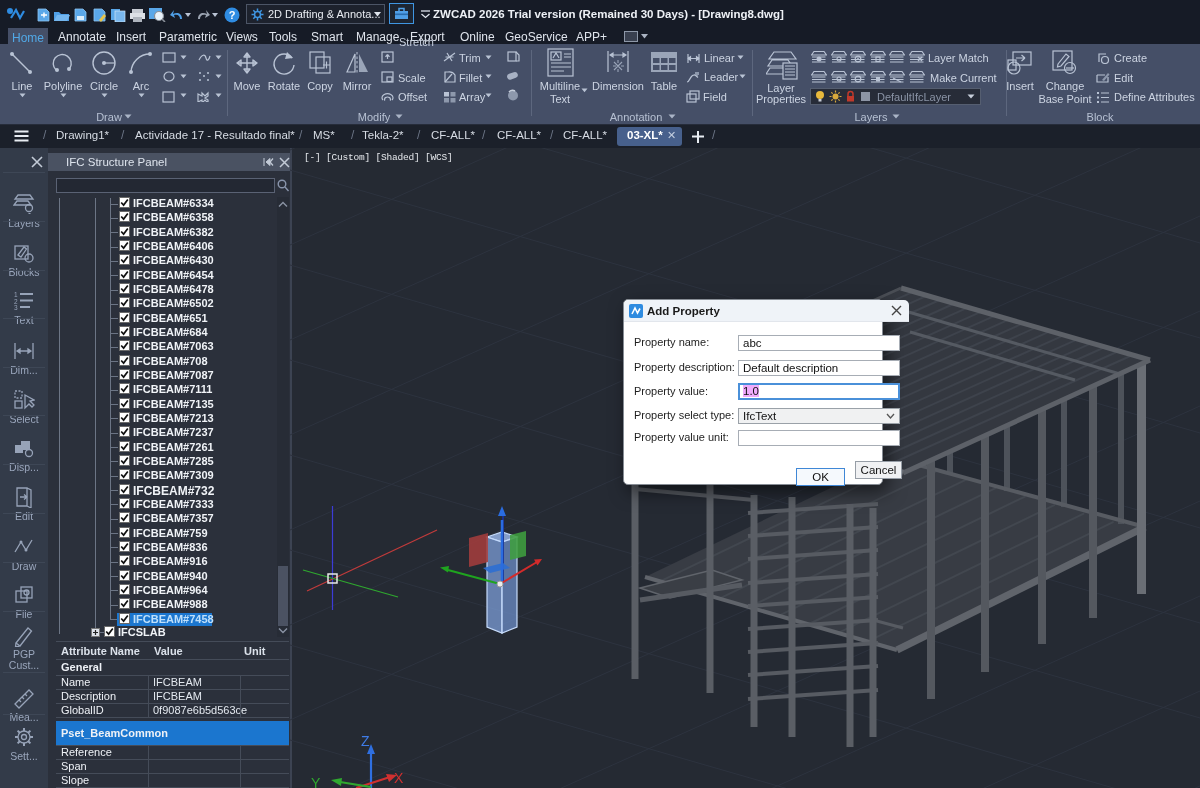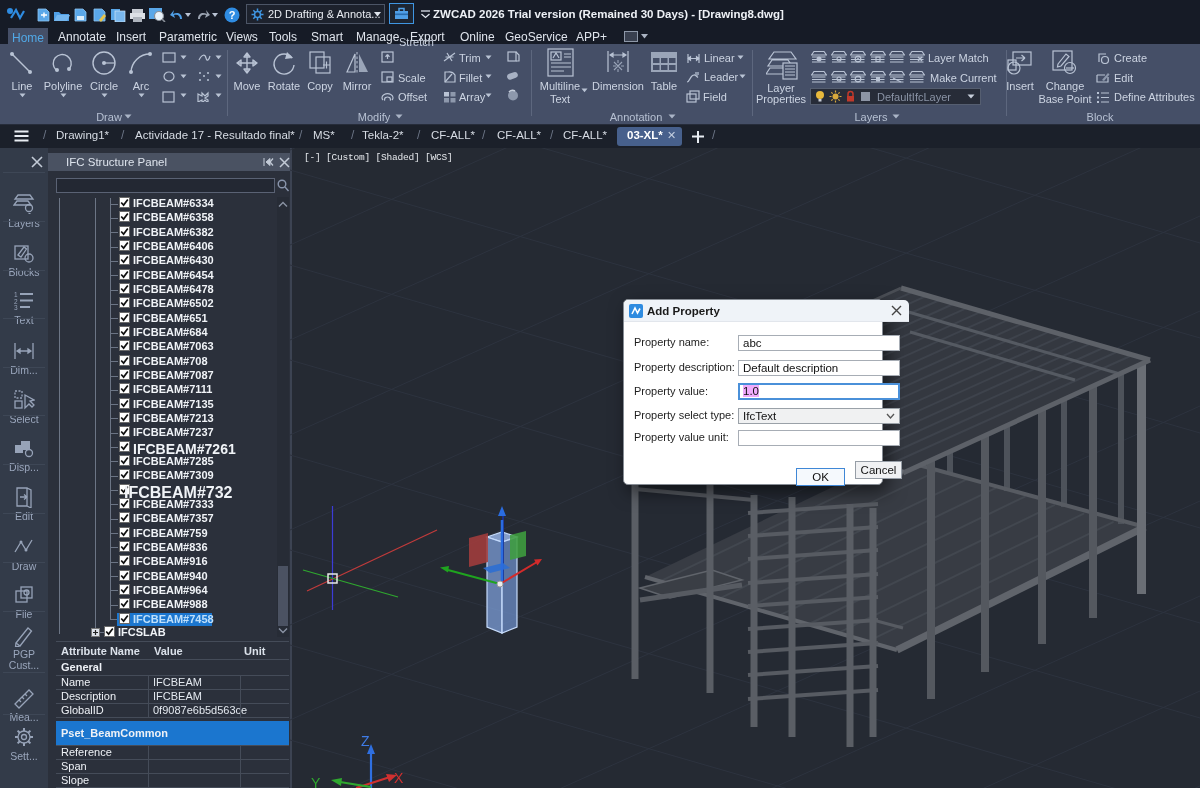--- a/index.html
+++ b/index.html
@@ -679,39 +679,39 @@
     <svg class="abs" style="left:119px;top:426px" width="11" height="11" viewBox="0 0 11 11">
       <rect x="0.5" y="0.5" width="10" height="10" fill="#fff" stroke="#6a6a6a"></rect>
       <path d="M2.2 5.5 l2.4 2.6 L8.8 2.6" stroke="#111" stroke-width="1.7" fill="none"></path>
     </svg>
     <div class="abs" style="left:133px;top:426.3px;font-size:11px;font-weight:bold;color:#f0f3f7;white-space:nowrap;">IFCBEAM#7237</div>
     <div class="abs" style="left:110px;top:447.1px;width:8px;height:1px;background:#6c7585;"></div>
     <svg class="abs" style="left:119px;top:441px" width="11" height="11" viewBox="0 0 11 11">
       <rect x="0.5" y="0.5" width="10" height="10" fill="#fff" stroke="#6a6a6a"></rect>
       <path d="M2.2 5.5 l2.4 2.6 L8.8 2.6" stroke="#111" stroke-width="1.7" fill="none"></path>
     </svg>
-    <div class="abs" style="left:133px;top:440.6px;font-size:14px;font-weight:bold;color:#f0f3f7;white-space:nowrap;">IFCBEAM#7261</div>
+    <div class="abs" style="left:133px;top:440.6px;font-size:11px;font-weight:bold;color:#f0f3f7;white-space:nowrap;">IFCBEAM#7261</div>
     <div class="abs" style="left:110px;top:461.4px;width:8px;height:1px;background:#6c7585;"></div>
     <svg class="abs" style="left:119px;top:455px" width="11" height="11" viewBox="0 0 11 11">
       <rect x="0.5" y="0.5" width="10" height="10" fill="#fff" stroke="#6a6a6a"></rect>
       <path d="M2.2 5.5 l2.4 2.6 L8.8 2.6" stroke="#111" stroke-width="1.7" fill="none"></path>
     </svg>
     <div class="abs" style="left:133px;top:454.9px;font-size:11px;font-weight:bold;color:#f0f3f7;white-space:nowrap;">IFCBEAM#7285</div>
     <div class="abs" style="left:110px;top:475.8px;width:8px;height:1px;background:#6c7585;"></div>
     <svg class="abs" style="left:119px;top:469px" width="11" height="11" viewBox="0 0 11 11">
       <rect x="0.5" y="0.5" width="10" height="10" fill="#fff" stroke="#6a6a6a"></rect>
       <path d="M2.2 5.5 l2.4 2.6 L8.8 2.6" stroke="#111" stroke-width="1.7" fill="none"></path>
     </svg>
     <div class="abs" style="left:133px;top:469.3px;font-size:11px;font-weight:bold;color:#f0f3f7;white-space:nowrap;">IFCBEAM#7309</div>
     <div class="abs" style="left:110px;top:490.1px;width:8px;height:1px;background:#6c7585;"></div>
     <svg class="abs" style="left:119px;top:484px" width="11" height="11" viewBox="0 0 11 11">
       <rect x="0.5" y="0.5" width="10" height="10" fill="#fff" stroke="#6a6a6a"></rect>
       <path d="M2.2 5.5 l2.4 2.6 L8.8 2.6" stroke="#111" stroke-width="1.7" fill="none"></path>
     </svg>
-    <div class="abs" style="left:124px;top:483.6px;font-size:16px;font-weight:bold;color:#f0f3f7;white-space:nowrap;text-align:right;">IFCBEAM#732</div>
+    <div class="abs" style="left:133px;top:483.6px;font-size:12px;font-weight:bold;color:#f0f3f7;white-space:nowrap;text-align:right;">IFCBEAM#732</div>
     <div class="abs" style="left:110px;top:504.4px;width:8px;height:1px;background:#6c7585;"></div>
     <svg class="abs" style="left:119px;top:498px" width="11" height="11" viewBox="0 0 11 11">
       <rect x="0.5" y="0.5" width="10" height="10" fill="#fff" stroke="#6a6a6a"></rect>
       <path d="M2.2 5.5 l2.4 2.6 L8.8 2.6" stroke="#111" stroke-width="1.7" fill="none"></path>
     </svg>
     <div class="abs" style="left:133px;top:497.9px;font-size:11px;font-weight:bold;color:#f0f3f7;white-space:nowrap;">IFCBEAM#7333</div>
     <div class="abs" style="left:110px;top:518.8px;width:8px;height:1px;background:#6c7585;"></div>
     <svg class="abs" style="left:119px;top:512px" width="11" height="11" viewBox="0 0 11 11">
       <rect x="0.5" y="0.5" width="10" height="10" fill="#fff" stroke="#6a6a6a"></rect>
       <path d="M2.2 5.5 l2.4 2.6 L8.8 2.6" stroke="#111" stroke-width="1.7" fill="none"></path>

